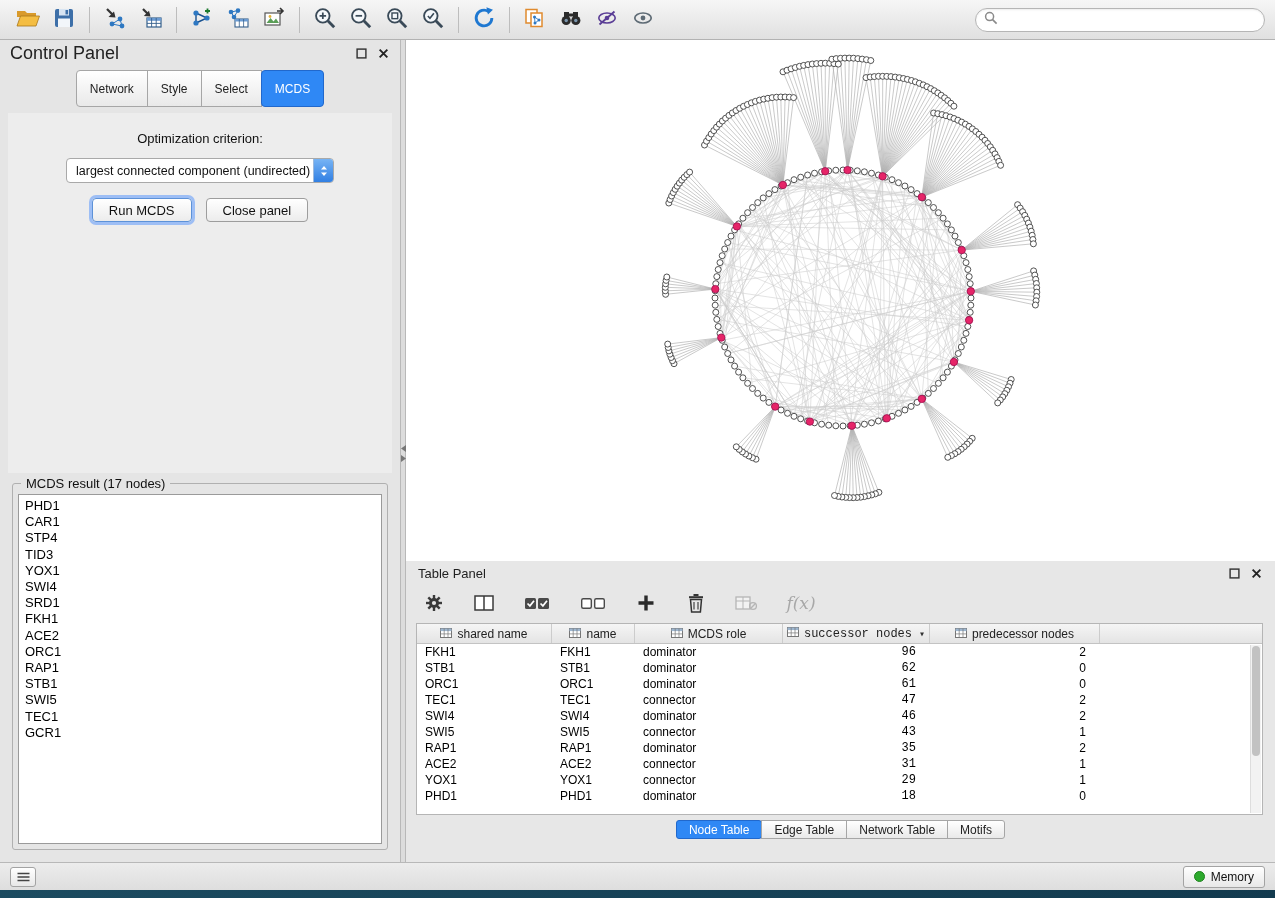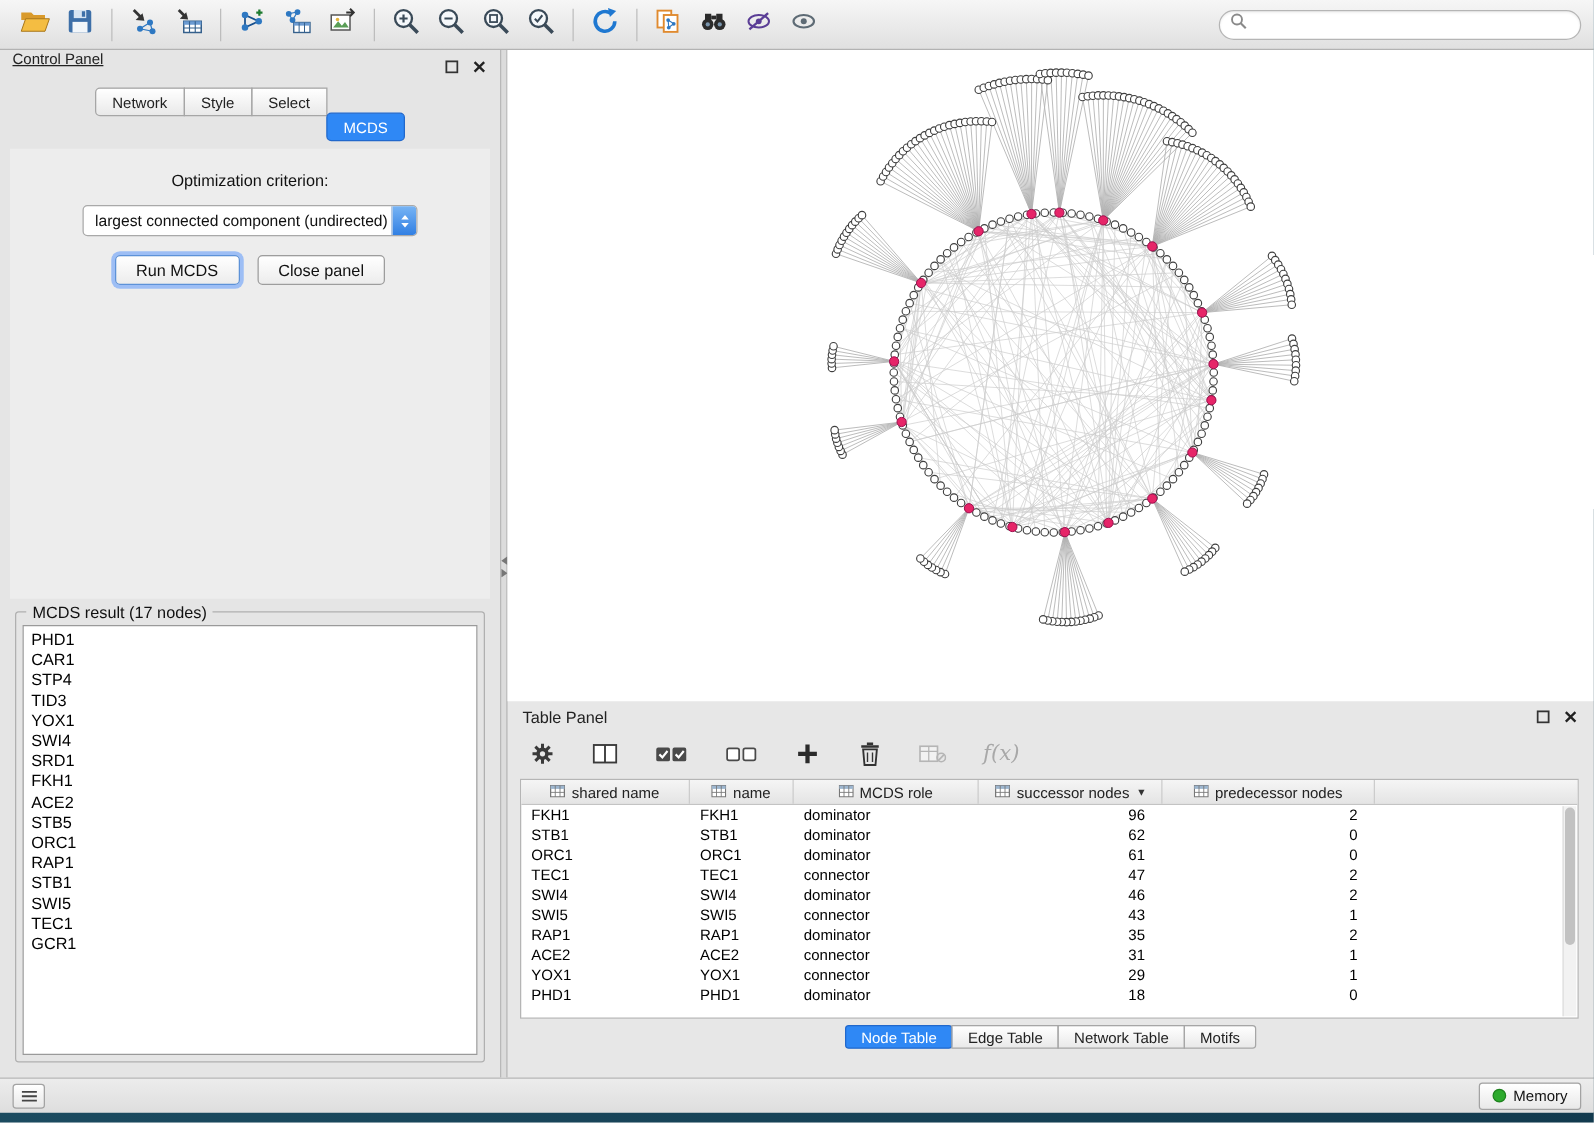--- a/index.html
+++ b/index.html
@@ -16,28 +16,28 @@
   .tb-btn { width:36px; height:32px; display:flex; align-items:center; justify-content:center; border-radius:4px; }
   .tb-sep { width:1px; height:26px; background:#bdbdbd; margin:0 7px; }
   .searchbox { margin-left:auto; width:290px; height:24px; background:#fff; border:1px solid #b5b5b5; border-radius:12px; display:flex; align-items:center; padding:0 8px; box-shadow:inset 0 1px 2px rgba(0,0,0,0.08); }
   .searchbox input { border:none; outline:none; flex:1; font-size:13px; font-family:"Liberation Sans",sans-serif; background:transparent; margin-left:6px; }
 
   
   .main { flex:1 1 auto; display:flex; min-height:0; }
 
   
   .control-panel { width:400px; flex:0 0 400px; background:#e5e5e5; display:flex; flex-direction:column; }
-  .cp-header { height:26px; display:flex; padding:0 10px; font-size:12px; color:#222;text-decoration:underline; }
+  .cp-header { height:26px; display:flex; align-items:center; padding:0 10px; font-size:18px; color:#222; }
   .panel-minis { margin-left:auto; display:flex; gap:8px; align-items:center; }
   .mini-ic { width:14px; height:14px; display:flex; align-items:center; justify-content:center; }
   .cp-tabs { display:flex; justify-content:center; padding:4px 0 6px; }
-  .cp-tab { height:23px; padding:0 13px; display:flex; align-items:center; font-size:12px; color:#222;
+  .cp-tab { height:37px; padding:0 13px; display:flex; align-items:center; font-size:12px; color:#222;
             background:linear-gradient(#ffffff,#e9e9e9); border:1px solid #a6a6a6; margin-left:-1px; }
   .cp-tab:first-child { border-radius:4px 0 0 4px; margin-left:0; }
-  .cp-tab:last-child { border-radius:0 4px 4px 0;margin-top:20px; }
+  .cp-tab:last-child { border-radius:0 4px 4px 0; }
   .cp-tab.active { background:var(--accent-blue,#2f88f5); color:#fff; border-color:#2168cc; border-radius:4px; }
   .cp-subpanel { margin:0 8px; background:#ededed; height:360px; flex:0 0 auto; display:flex; flex-direction:column; align-items:center; }
   .opt-label { margin-top:18px; font-size:13px; color:#111; }
   .combo { margin-top:12px; width:268px; height:25px; background:#fff; border:1px solid #a9a9a9; border-radius:4px; display:flex; align-items:center; overflow:hidden; }
   .combo-text { flex:1; font-size:12.5px; padding-left:9px; color:#111; white-space:nowrap; }
   .combo-step { width:20px; height:25px; background:linear-gradient(#7ab6f5,#2e7de2); display:flex; flex-direction:column; align-items:center; justify-content:center; gap:2px; border-left:1px solid #9cb9dd; }
   .btn-row { margin-top:15px; display:flex; gap:14px; }
   .push-btn { height:24px; padding:0 16px; font-size:13px; color:#111; background:linear-gradient(#ffffff,#ececec); border:1px solid #9d9d9d; border-radius:4px; display:flex; align-items:center; }
   .push-btn.focused { box-shadow:0 0 0 3px rgba(77,144,254,0.5); border-color:#5d92d8; }
   .mcds-box { margin:10px 12px 12px; flex:1 1 auto; position:relative; border:1px solid #b0b0b0; border-radius:3px; }
@@ -64,21 +64,21 @@
   
   .table-panel { flex:1 1 auto; background:#e7e7e7; display:flex; flex-direction:column; min-height:0; }
   .tp-header { height:24px; display:flex; align-items:center; padding:0 12px; font-size:13px; color:#222; }
   .tp-toolbar { height:36px; display:flex; align-items:center; gap:26px; padding:0 16px;text-align:center; }
   .tp-tool { display:flex; align-items:center; justify-content:center; width:24px; height:24px; }
   .fx { font-family:"DejaVu Serif",serif; font-style:italic; font-size:17px; color:#a8a8a8; }
   .table-wrap { margin:2px 12px 0 10px; background:#fff; border:1px solid #b5b5b5; height:192px; position:relative; overflow:hidden; }
   .thead { display:flex; height:20px; background:linear-gradient(#f5f5f5,#e4e4e4); border-bottom:1px solid #c3c3c3; }
   .th { display:flex; align-items:center; justify-content:center; gap:5px; font-size:12px; color:#222; border-right:1px solid #cccccc; position:relative; }
   .c0 { width:135px; flex:0 0 135px; } .c1 { width:83px; flex:0 0 83px; } .c2 { width:148px; flex:0 0 148px; }
-  .c3 { width:147px; flex:0 0 147px; } .c4 { width:170px; flex:0 0 170px; } .c5 { flex:1 1 auto; border-right:none; }
+  .c3 { width:147px; flex:0 0 147px;font-family:Liberation Mono, monospace; } .c4 { width:170px; flex:0 0 170px; } .c5 { flex:1 1 auto; border-right:none; }
   .sortarrow { font-size:10px; color:#333; margin-left:2px; }
   .tbody { position:absolute; top:20px; left:0; right:0; bottom:0; overflow:hidden; }
   .trow { display:flex; height:16px; }
   .tcell { font-size:12px; color:#000; padding-left:8px; white-space:nowrap; overflow:hidden; display:flex; align-items:center; }
   .tcell.num { justify-content:flex-end; padding-right:14px; padding-left:0; }
   .vscroll { position:absolute; top:21px; right:1px; bottom:1px; width:11px; background:#f2f2f2; border-left:1px solid #ddd; }
   .vthumb { position:absolute; top:1px; left:1px; width:8px; height:110px; background:#c2c2c2; border-radius:4px; }
   .tp-tabs { display:flex; justify-content:center; padding:5px 0 6px; }
   .tp-tab { height:19px; padding:0 12px; display:flex; align-items:center; font-size:12px; color:#222;
             background:linear-gradient(#ffffff,#e9e9e9); border:1px solid #a6a6a6; margin-left:-1px; }
@@ -334,21 +334,20 @@
         <div class="mcds-list">
             <div class="mcds-item">PHD1</div>
             <div class="mcds-item">CAR1</div>
             <div class="mcds-item">STP4</div>
             <div class="mcds-item">TID3</div>
             <div class="mcds-item">YOX1</div>
             <div class="mcds-item">SWI4</div>
             <div class="mcds-item">SRD1</div>
             <div class="mcds-item">FKH1</div>
             <div class="mcds-item">ACE2</div>
-            <div class="mcds-item">STB5</div>
             <div class="mcds-item">ORC1</div>
             <div class="mcds-item">RAP1</div>
             <div class="mcds-item">STB1</div>
             <div class="mcds-item">SWI5</div>
             <div class="mcds-item">TEC1</div>
             <div class="mcds-item">GCR1</div>
           </div>
       </div>
     </div>
 

